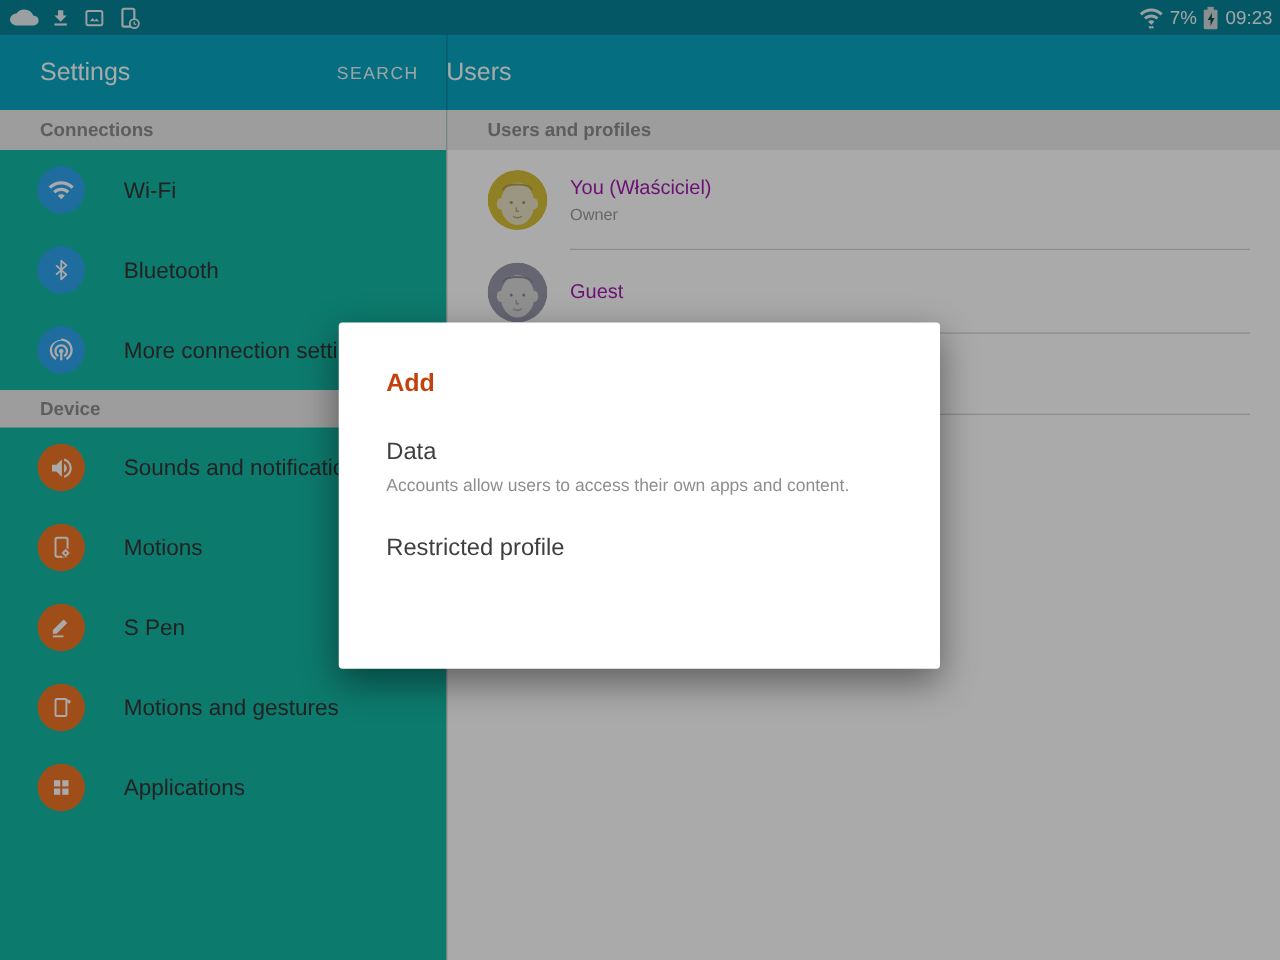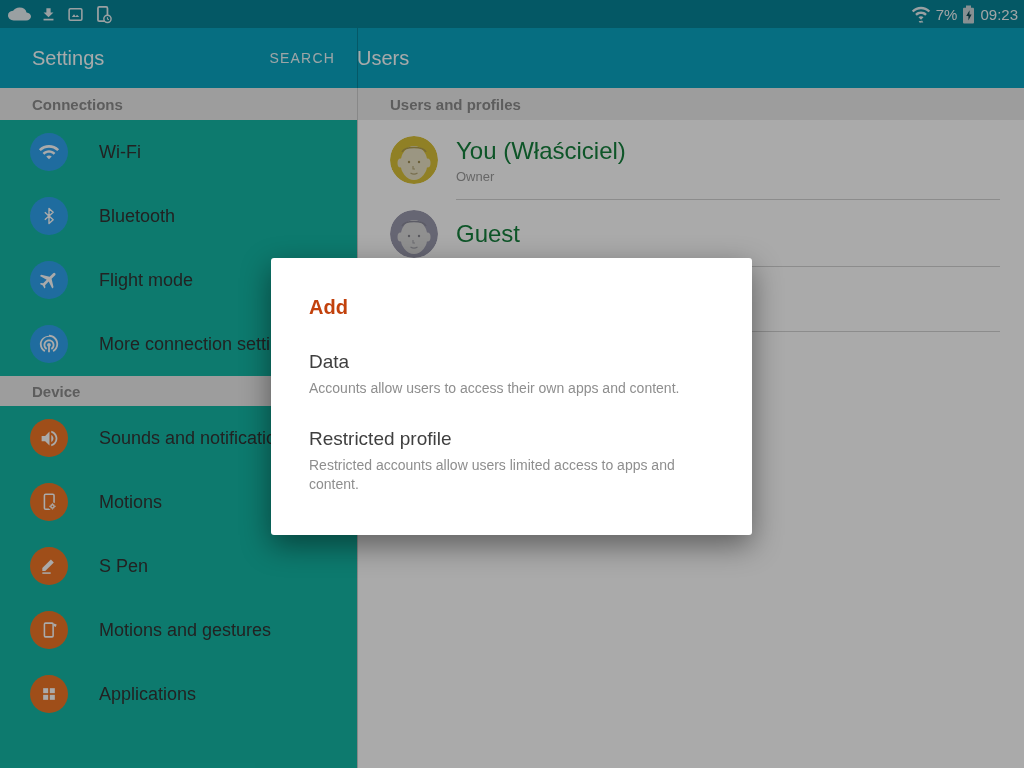--- a/index.html
+++ b/index.html
@@ -38,21 +38,21 @@
   .orange { background:#ef7626; }
   .side-label { margin-left:31px; font-size:18px; color:#333333; white-space:nowrap; }
 
   
   .user-row { position:relative; display:flex; align-items:center; padding-left:32px; cursor:pointer; }
   .row-1 { height:80px; }
   .row-2 { height:67px; }
   .row-3 { height:65px; }
   .avatar { width:48px; height:48px; border-radius:50%; flex:none; overflow:hidden; }
   .user-text { margin-left:18px; display:flex; flex-direction:column; justify-content:center; }
-  .user-name { font-size:24px; color:#15803d; }
+  .user-name { font-size:16px; color:#a21caf; }
   .user-sub  { font-size:13px; color:#9b9b9b; margin-top:4px; }
   .hdivider { position:absolute; left:98px; right:24px; bottom:0; height:1px; background:#d2d2d2; }
 
   
   .scrim { position:absolute; left:0; top:0; width:1024px; height:768px; background:rgba(0,0,0,0.335); z-index:50; }
   .dialog { position:absolute; left:271px; top:258px; width:481px; height:277px; background:#ffffff;
             border-radius:3px; box-shadow:0 10px 30px rgba(0,0,0,0.45); z-index:60;
             padding:36px 38px 0 38px; }
   .dlg-title { font-size:20px; font-weight:bold; color:#c2410c; line-height:26px; }
   .dlg-opt { cursor:pointer; }
@@ -125,28 +125,20 @@
 
     <div class="side-item">
       <span class="icon-circle blue">
         <svg width="20" height="20" viewBox="0 0 24 24">
             <path fill="none" stroke="#fff" stroke-width="1.7" stroke-linejoin="round" d="M7 7.5l10 9L12 21V3l5 4.5-10 9"></path>
           </svg>
       </span>
       <span class="side-label">Bluetooth</span>
     </div>
 
-    <div class="side-item">
-      <span class="icon-circle blue">
-        <svg width="22" height="22" viewBox="0 0 24 24">
-            <path fill="#fff" transform="rotate(45 12 12)" d="M21 16v-2l-8-5V3.5A1.5 1.5 0 0 0 11.5 2 1.5 1.5 0 0 0 10 3.5V9l-8 5v2l8-2.5V19l-2 1.5V22l3.5-1 3.5 1v-1.5L13 19v-5.5z"></path>
-          </svg>
-      </span>
-      <span class="side-label">Flight mode</span>
-    </div>
 
 
     <div class="side-item">
       <span class="icon-circle blue">
         <svg width="22" height="22" viewBox="0 0 24 24">
             <path fill="#fff" d="M12 11c-1.1 0-2 .9-2 2 0 .74.4 1.38 1 1.72V21h2v-6.28c.6-.35 1-.98 1-1.72 0-1.1-.9-2-2-2zm6 2c0-3.31-2.69-6-6-6s-6 2.69-6 6c0 2.22 1.21 4.15 3 5.19l1-1.74c-1.19-.7-2-1.97-2-3.45 0-2.21 1.79-4 4-4s4 1.79 4 4c0 1.48-.81 2.75-2 3.45l1 1.74c1.79-1.04 3-2.97 3-5.19zM12 3C6.48 3 2 7.48 2 12c0 3.7 2.01 6.92 4.99 8.65l1-1.73C5.61 17.53 4 14.96 4 12c0-4.42 3.58-8 8-8s8 3.58 8 8c0 2.96-1.61 5.53-4 6.92l1 1.73C20 18.92 22 15.7 22 12c0-5.52-4.48-10-10-10z"></path>
           </svg>
       </span>
       <span class="side-label">More connection settings</span>
     </div>
@@ -269,17 +261,16 @@
   <div class="dialog">
     <div class="dlg-title">Add</div>
 
     <div class="dlg-opt dlg-opt-1">
       <div class="dlg-opt-title">Data</div>
       <div class="dlg-opt-desc">Accounts allow users to access their own apps and content.</div>
     </div>
 
     <div class="dlg-opt dlg-opt-2">
       <div class="dlg-opt-title">Restricted profile</div>
-      <div class="dlg-opt-desc">Restricted accounts allow users limited access to apps and content.</div>
     </div>
   </div>
 
 </div>
 
 </body></html>

